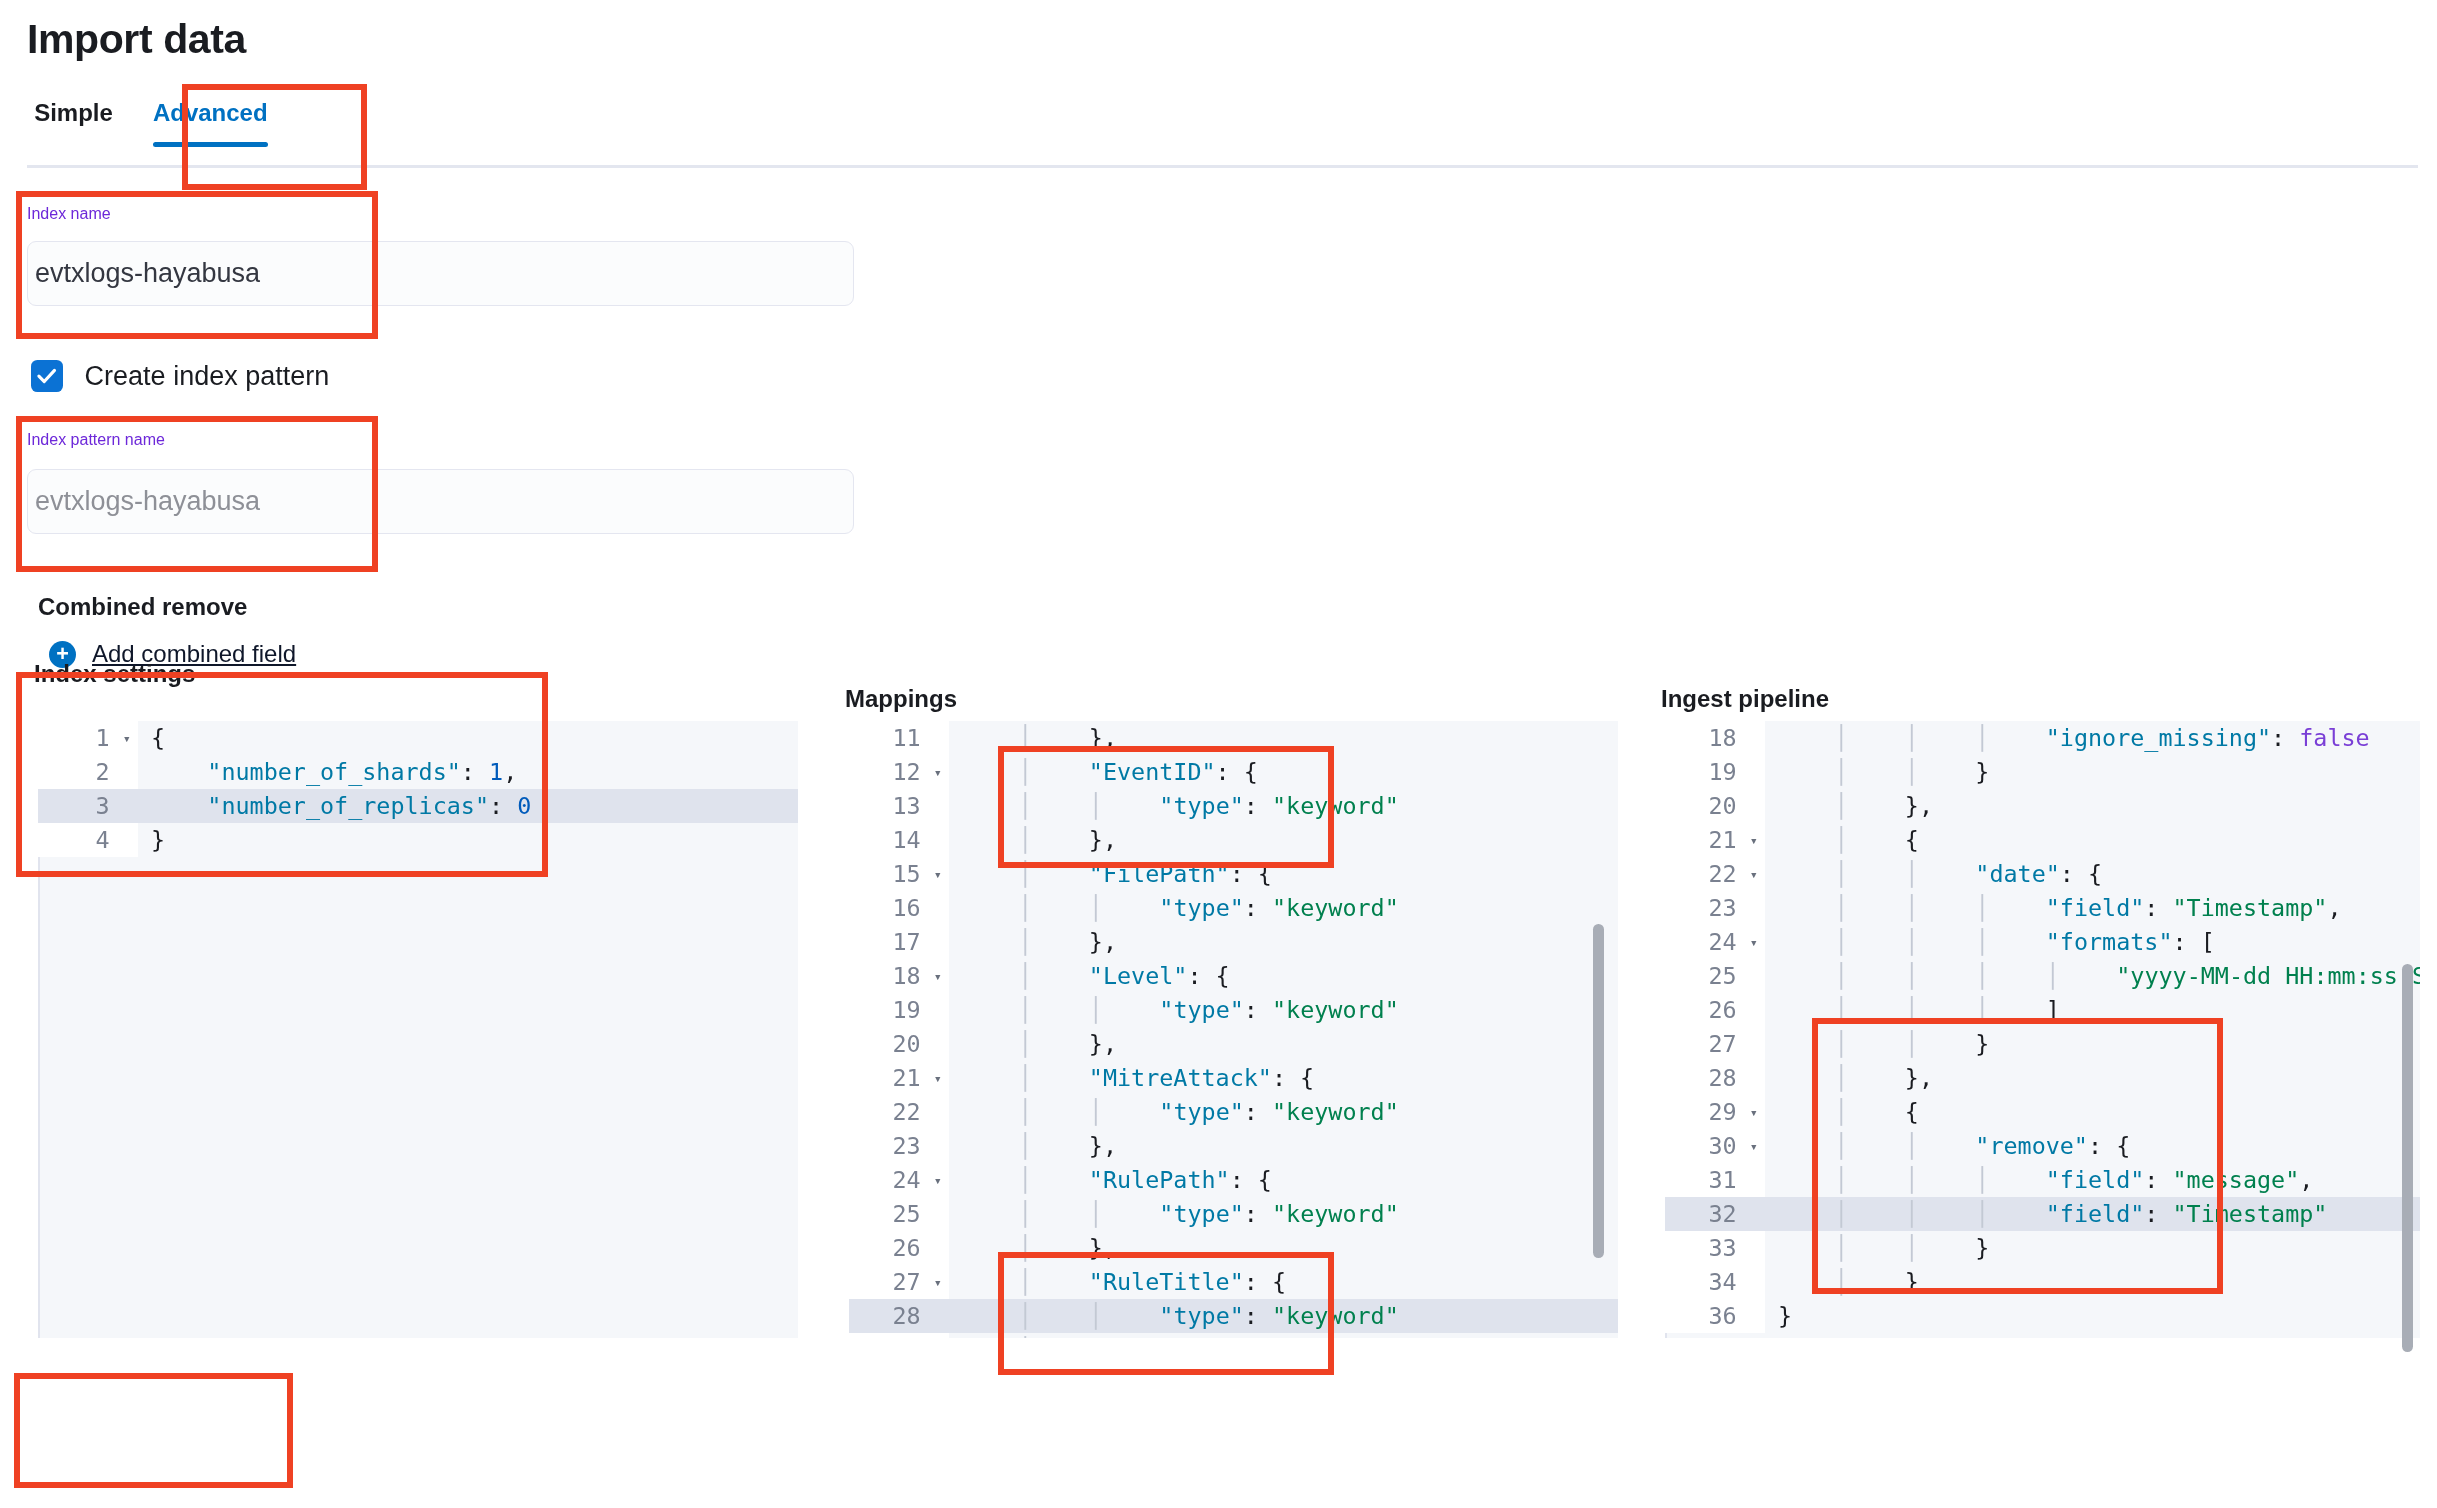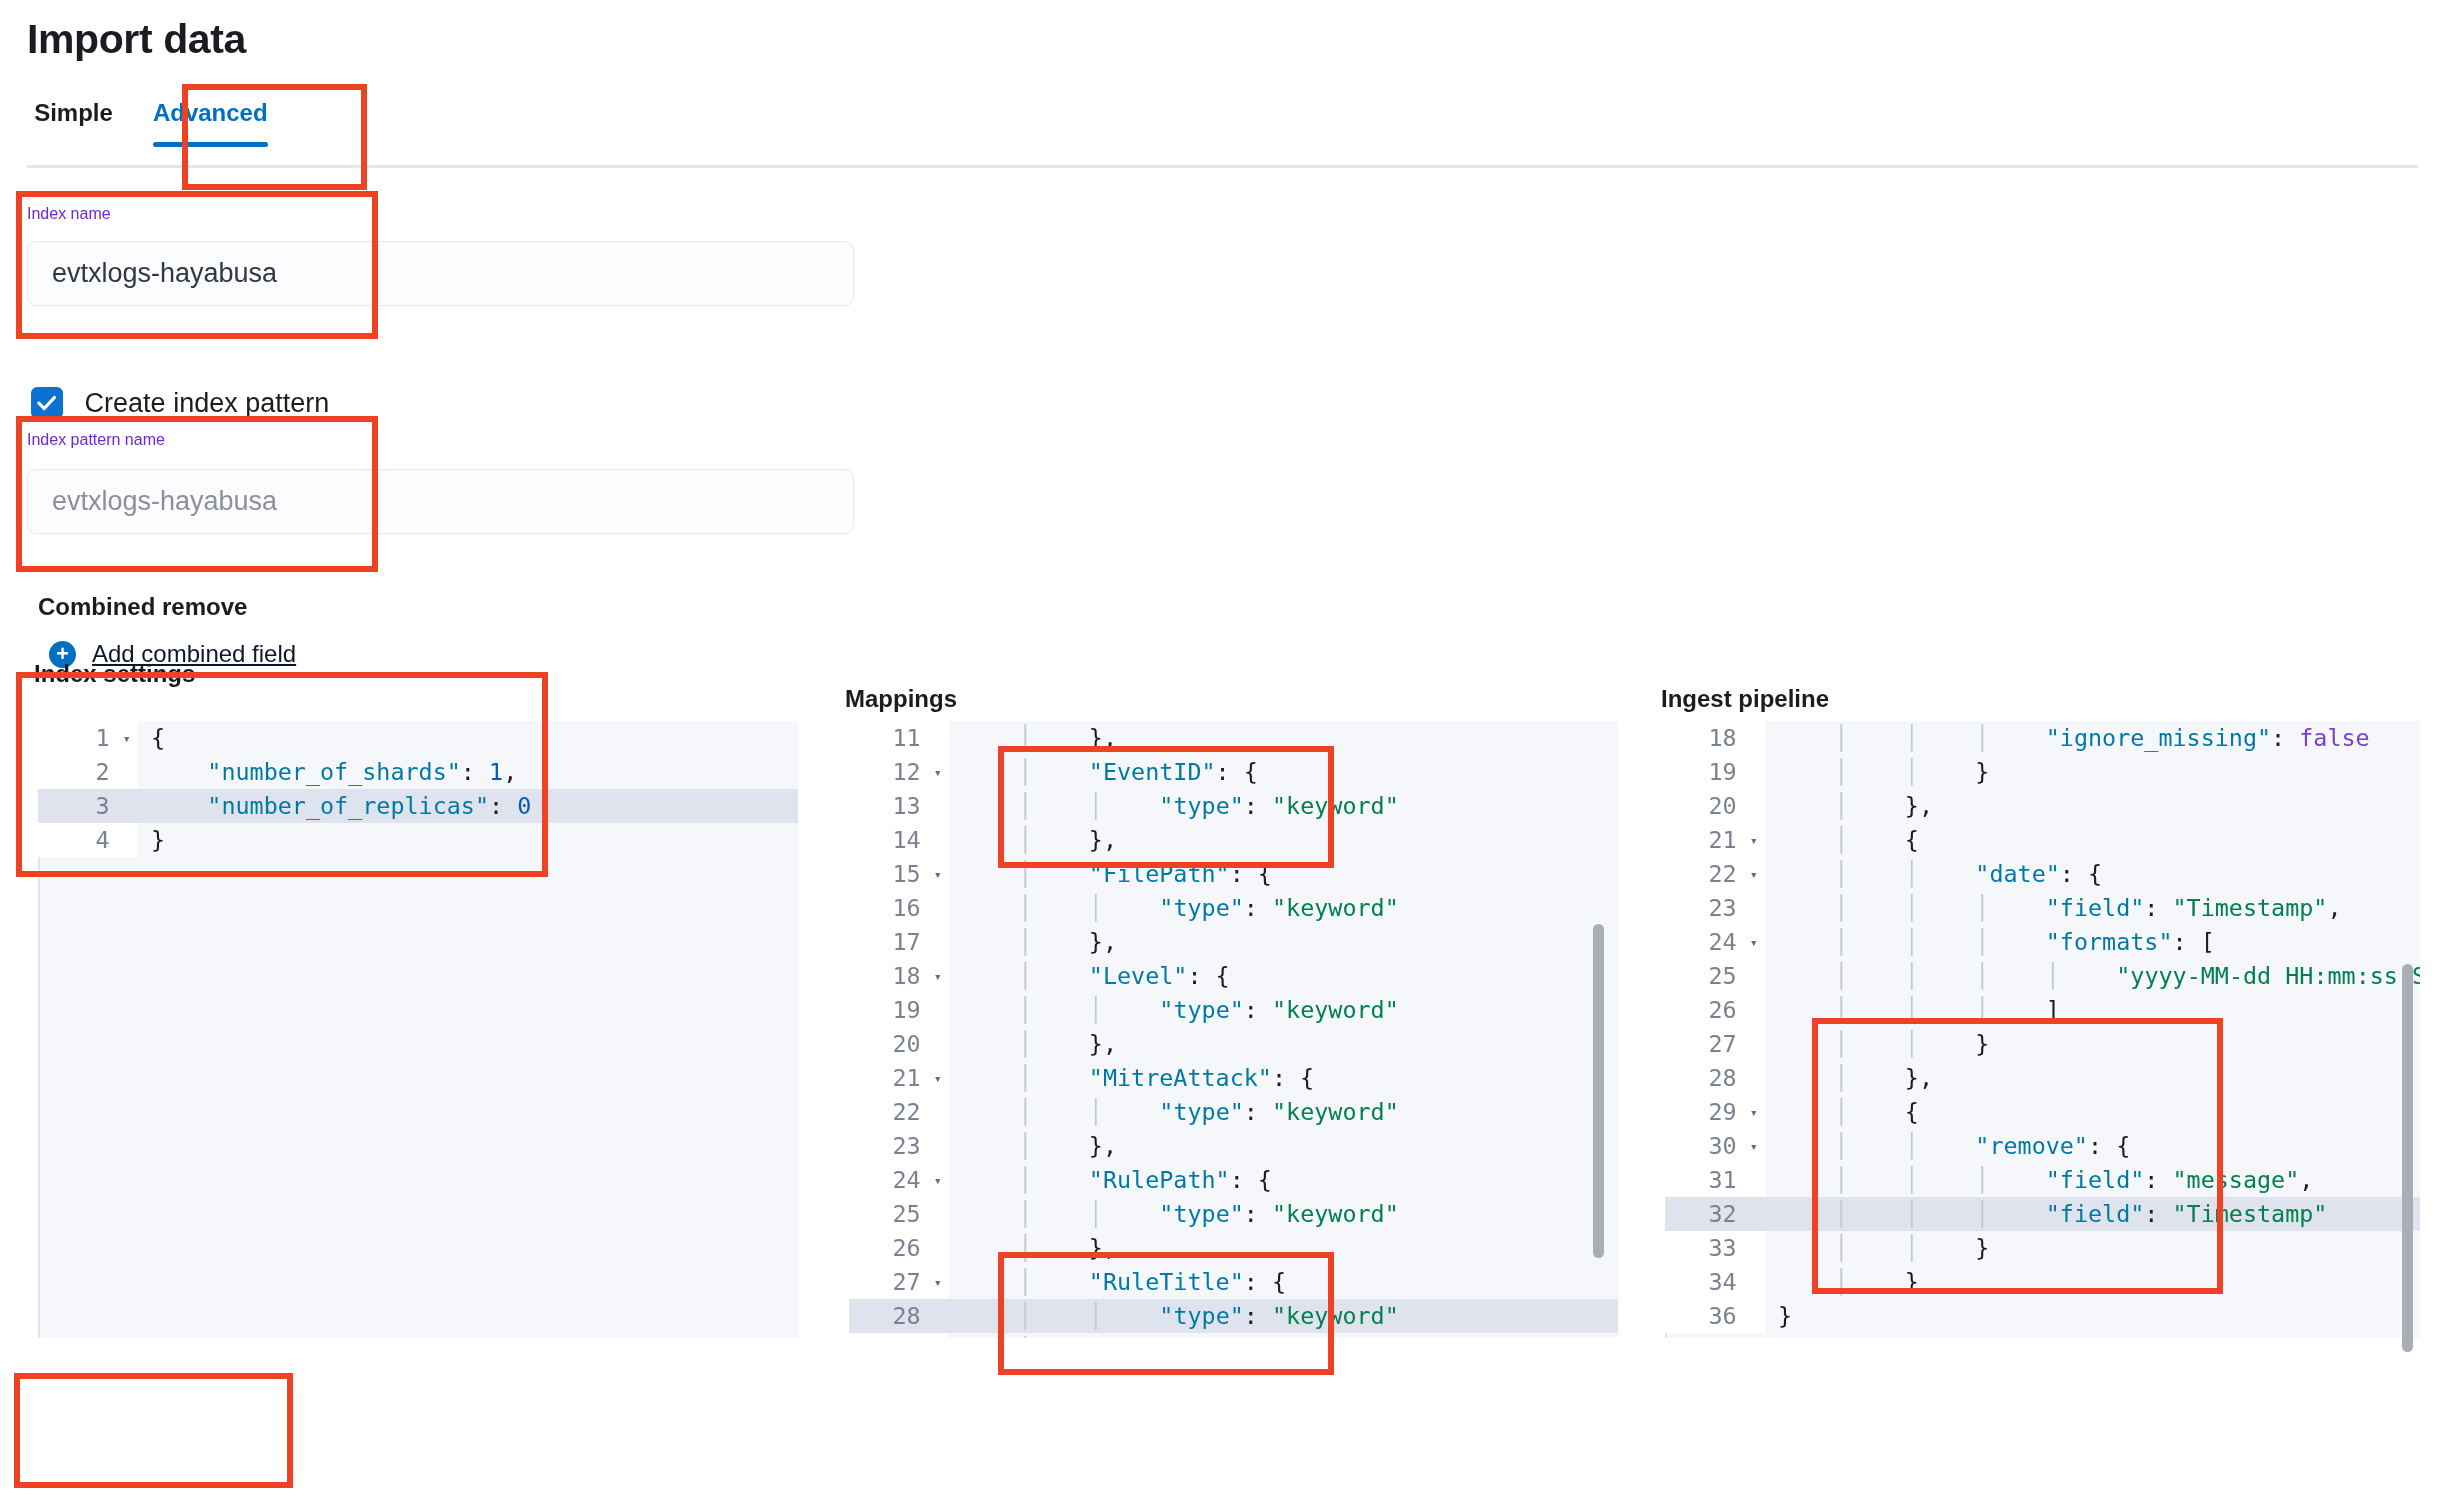--- a/index.html
+++ b/index.html
@@ -36,27 +36,27 @@
     background: #e3e6ef;
   }
 
   
   .field-label {
     position: absolute; font-size: 16px; font-weight: normal; color: #6d28d9;
   }
   .text-input {
     position: absolute; height: 65px; width: 827px;
     background: #fbfcfd; border: 0.9px solid #e4e6f0; border-radius: 9px;
-    display: flex; align-items: center; padding: 0 24px;
+    display: flex; align-items: center; padding: 0 7px;
     font-size: 27px; color: #343741;
   }
   .text-input.placeholder { color: #8e9097; }
 
   
-  .checkbox-row { position: absolute; left: 31px; top: 387px; display: flex; align-items: center; }
+  .checkbox-row { position: absolute; left: 31px; top: 360px; display: flex; align-items: center; }
   .cb {
     width: 32px; height: 32px; border-radius: 6.3px; background: #0b72d4;
     display: flex; align-items: center; justify-content: center; cursor: pointer;
   }
   .cb svg { display: block; }
   .cb-label { font-size: 27px; color: #1a1c21; margin-left: 21.6px; }
 
   .section-head {
     position: absolute; font-size: 24px; font-weight: bold; color: #1a1c21;
   }

